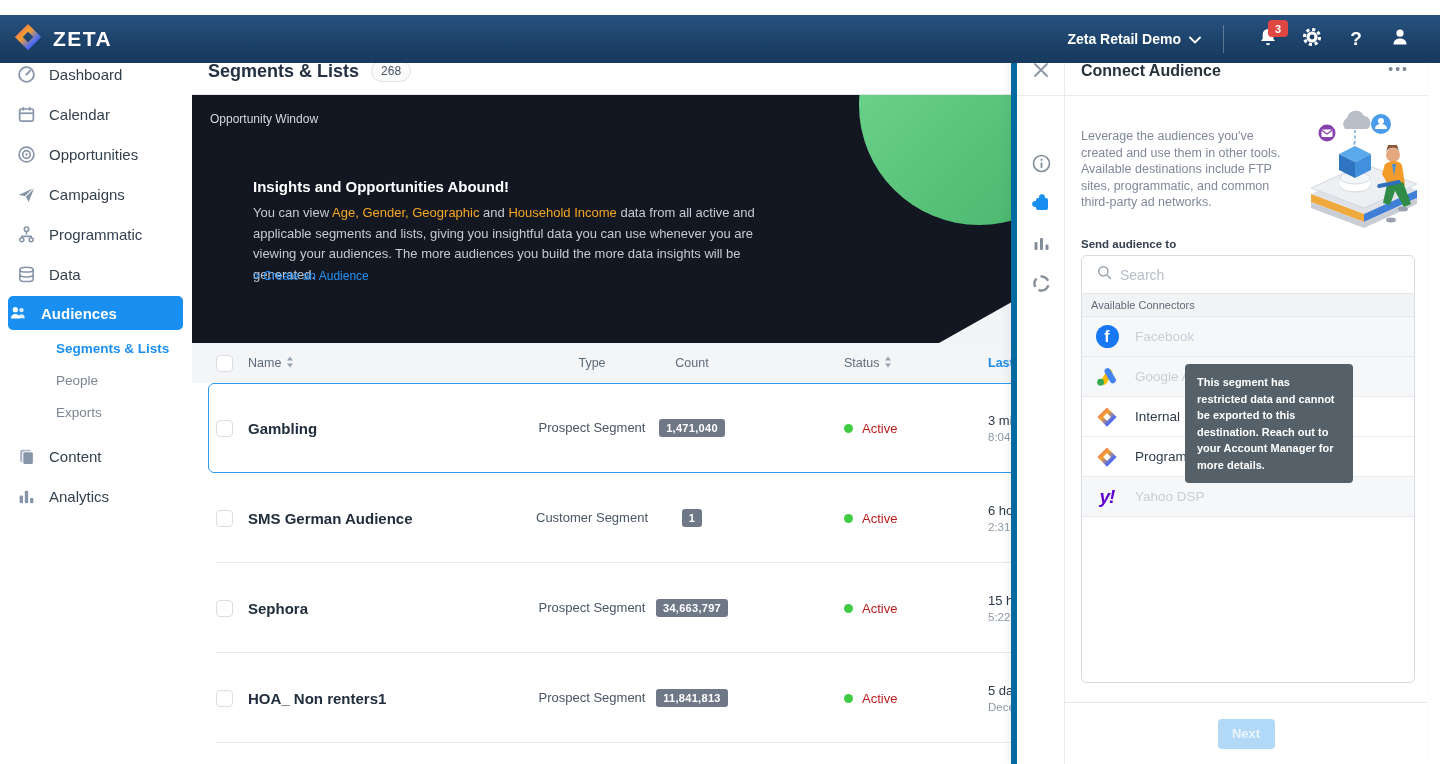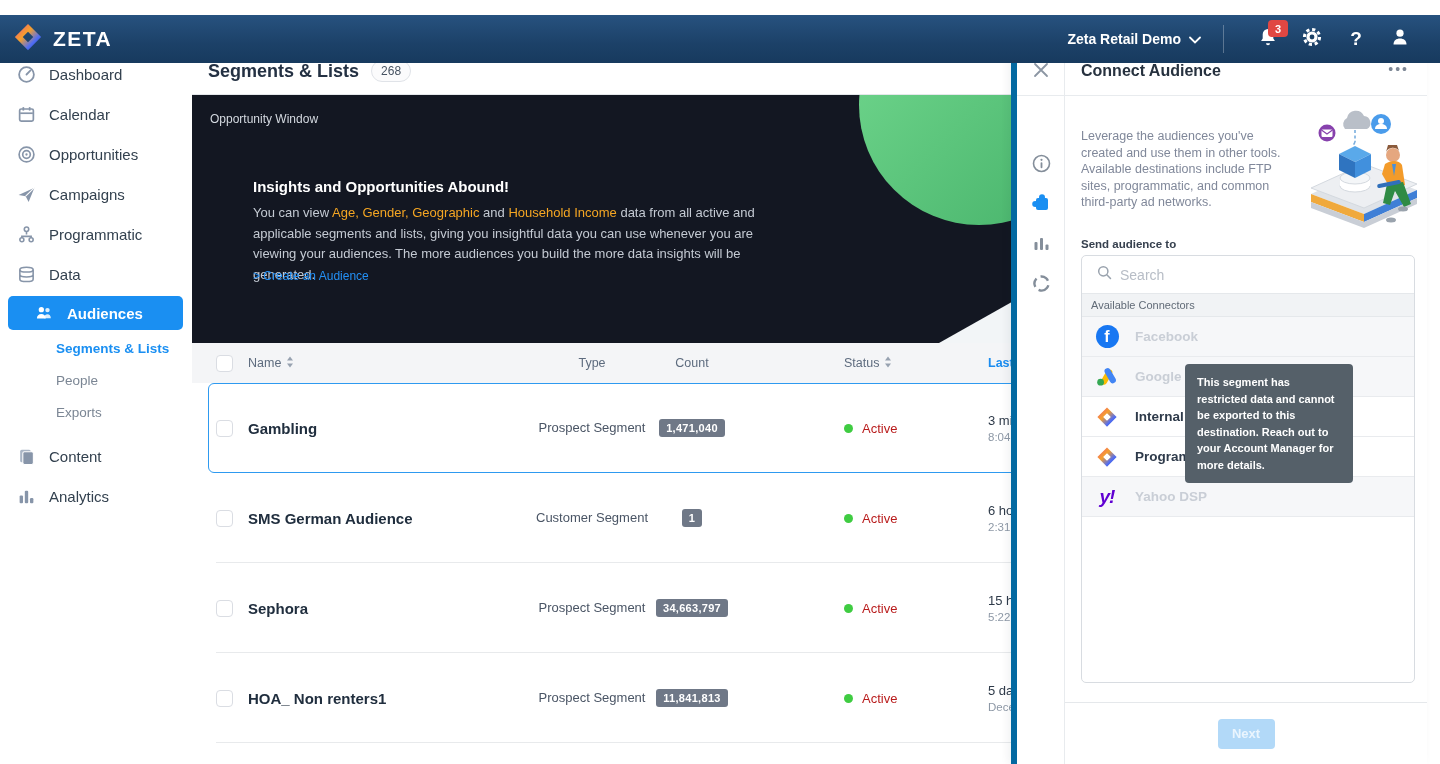--- a/index.html
+++ b/index.html
@@ -17,21 +17,21 @@
   .top-icon { position:relative; width:24px; height:24px; margin:0 10px; display:flex; align-items:center; justify-content:center; cursor:pointer; }
   .help-glyph { color:#fff; font-size:19px; font-weight:bold; font-family:"Liberation Sans",sans-serif; }
   .notif-badge { position:absolute; top:-7px; left:12px; min-width:20px; height:17px; background:#e04743; border-radius:4px;
     color:#fff; font-size:11px; font-weight:bold; display:flex; align-items:center; justify-content:center; padding:0 4px; }
 
   
   .sidebar { position:absolute; left:0; top:48px; width:192px; bottom:0; background:#fff; padding-top:6px; }
   .nav-item { height:40px; display:flex; align-items:center; gap:13px; padding-left:17px; cursor:pointer;
     font-size:15px; color:#33414f; }
   .nav-item .nicon { width:19px; height:19px; flex:0 0 19px; display:flex; align-items:center; justify-content:center; }
-  .nav-item.active { background:#1a8ff2; border-radius:5px; margin:2px 9px 2px 8px; padding-left:27px; height:34px; color:#fff; font-weight:bold; }
+  .nav-item.active { background:#1a8ff2; border-radius:5px; margin:2px 9px 2px 8px; padding-left:1px; height:34px; color:#fff; font-weight:bold; }
   .sub-item { height:32px; display:flex; align-items:center; padding-left:56px; font-size:13.5px; color:#7b8694; cursor:pointer; }
   .sub-item.active { color:#1a8ff2; font-weight:bold; }
   .sidebar .gap { height:8px; }
 
   
   .main { position:absolute; left:192px; top:48px; width:832px; bottom:0; background:#fff; overflow:hidden; }
   .content-header { position:absolute; left:0; top:0; right:0; height:47px; border-bottom:1px solid #e4e7ea;
     display:flex; align-items:center; padding-left:16px; gap:12px; background:#fff; }
   .page-title { font-size:18px; font-weight:bold; color:#243143; }
   .count-badge { font-size:12px; color:#475362; border:1px solid #e0e3e8; background:#fbfbfc; border-radius:11px; padding:3px 9px; }
@@ -89,21 +89,21 @@
   .send-label { position:absolute; left:64px; top:190px; font-size:11.5px; font-weight:bold; color:#36404e; }
   .connector-box { position:absolute; left:64px; top:207px; width:334px; height:428px;
     border:1px solid #d8dce1; border-radius:5px; background:#fff; overflow:hidden; }
   .search-row { height:38px; border-bottom:1px solid #e5e8eb; display:flex; align-items:center; padding-left:15px; gap:8px; }
   .search-row input { border:none; outline:none; font-size:14px; color:#3a4553; width:250px; font-family:"Liberation Sans",sans-serif; }
   .search-row input::placeholder { color:#b7bdc6; }
   .list-header { height:23px; background:#f1f3f5; border-bottom:1px solid #e5e8eb; display:flex; align-items:center;
     padding-left:9px; font-size:11px; color:#616b77; }
   .conn-row { height:40px; display:flex; align-items:center; padding-left:13px; gap:16px; border-bottom:1px solid #e9ebee; cursor:pointer; background:#fff; }
   .conn-row.disabled { background:#f6f7f9; cursor:default; }
-  .conn-label { font-size:13.5px; font-weight:bold; color:#2e3a4a; }
+  .conn-label { font-size:13.5px; font-weight:normal; color:#2e3a4a; }
   .conn-row.disabled .conn-label { color:#c9ced6; }
   .conn-icon { width:24px; height:24px; display:flex; align-items:center; justify-content:center; }
   .fb-circle { width:23px; height:23px; border-radius:50%; background:#1877f2; color:#fff; display:flex; align-items:center; justify-content:center;
     font-size:16px; font-weight:bold; }
   .yahoo-glyph { color:#6001d2; font-size:19px; font-weight:bold; font-style:italic; letter-spacing:-1px; }
   .tooltip { position:absolute; left:168px; top:304px; width:168px; background:#556069; border-radius:4px;
     padding:10px 12px; font-size:11px; font-weight:bold; color:#fff; line-height:1.5; z-index:60;margin-top:12px; }
   .panel-footer { position:absolute; left:48px; right:0; bottom:0; height:62px; border-top:1px solid #e5e8eb; background:#fff;
     display:flex; align-items:center; justify-content:center; }
   .next-btn { width:57px; height:30px; background:#b2d9f8; color:#eaf5fe; border:none; border-radius:4px;

